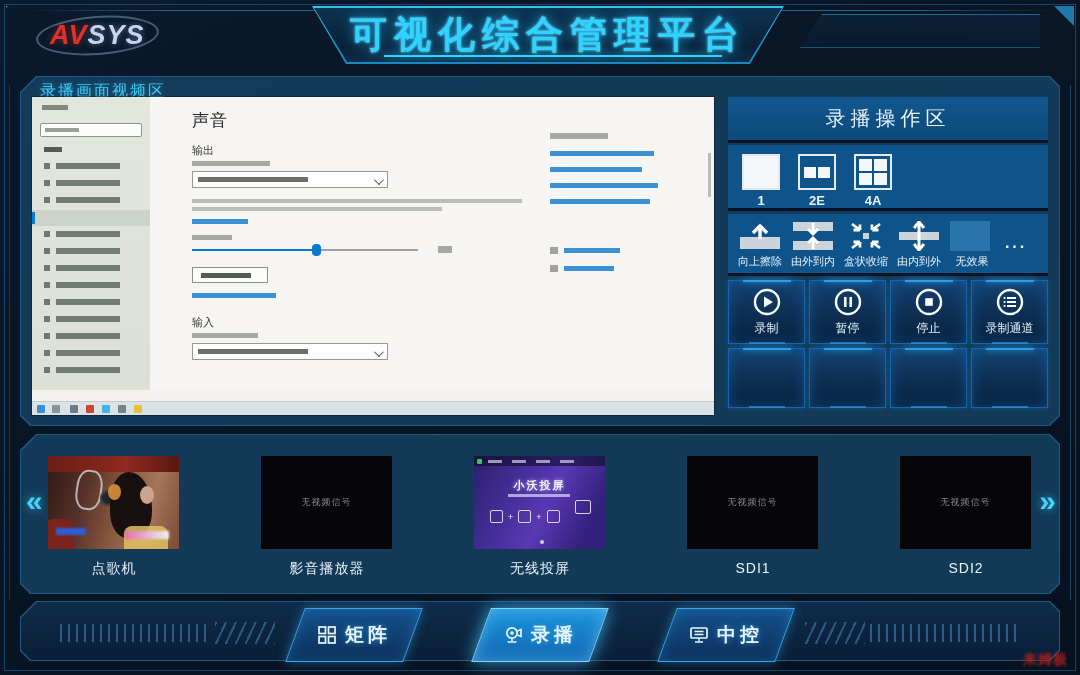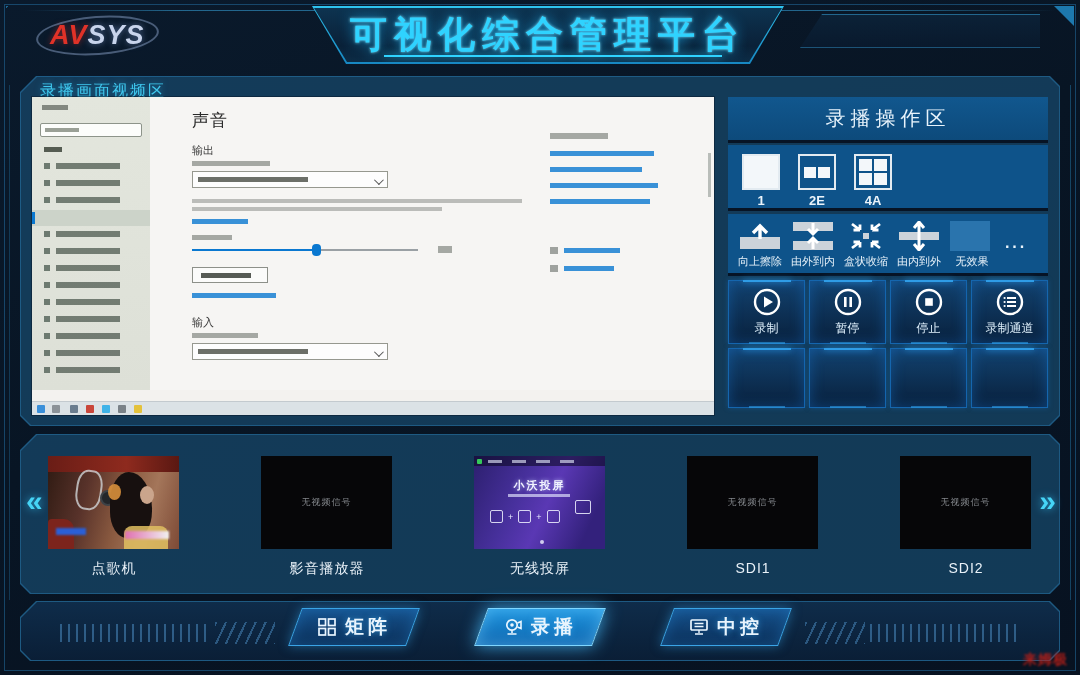--- a/index.html
+++ b/index.html
@@ -149,21 +149,21 @@
   .nav-frame .f-fill { background:linear-gradient(180deg,rgba(12,36,64,.85),rgba(8,24,46,.9)); }
   .nav-texture { position:absolute; top:624px; height:18px; pointer-events:none; opacity:.8; }
   .tex-ticks { background:repeating-linear-gradient(90deg,rgba(90,165,225,.55) 0 2px,transparent 2px 8px); }
   .tex-diag { background:repeating-linear-gradient(115deg,rgba(90,165,225,.5) 0 2px,transparent 2px 9px); }
   .ntx1 { left:60px; width:150px; }
   .ntx2 { left:215px; width:60px; height:22px; top:622px; }
   .ntx3 { right:215px; width:60px; height:22px; top:622px; }
   .ntx4 { right:60px; width:150px; }
 
   .nav-buttons { position:absolute; left:0; top:608px; width:100%; display:flex; justify-content:center; gap:68px; }
-  .nav-btn { position:relative; height:38px; min-width:118px; padding:12px 22px; display:flex; align-items:center; justify-content:center; gap:8px; cursor:pointer; }
+  .nav-btn { position:relative; height:54px; min-width:118px; padding:12px 22px; display:flex; align-items:center; justify-content:center; gap:8px; cursor:pointer; }
   .nav-btn .btn-bg { position:absolute; inset:0; transform:skewX(-20deg); background:linear-gradient(180deg,rgba(22,86,148,.9),rgba(11,48,90,.95)); border:1px solid #3aa4e6; box-shadow:0 0 10px rgba(50,160,230,.5), inset 0 0 12px rgba(40,140,220,.35); }
   .nav-btn.active .btn-bg { background:linear-gradient(180deg,#1e94de,#0f67b0); border-color:#7fd6ff; box-shadow:0 0 16px rgba(70,190,255,.8), inset 0 0 14px rgba(120,210,255,.5); }
   .nav-label { position:relative; font-size:19px; font-weight:bold; letter-spacing:4px; color:#e8f4fd; text-shadow:0 0 6px rgba(60,170,240,.7); white-space:nowrap; }
   .nav-icon { position:relative; width:20px; height:20px; flex:0 0 auto; }
 
   .watermark { position:absolute; right:12px; bottom:6px; font-size:14px; font-weight:bold; color:#c21f16; letter-spacing:1px; filter:blur(1.1px); opacity:.85; }
 
   svg { display:block; }
 </style>
 </head>

